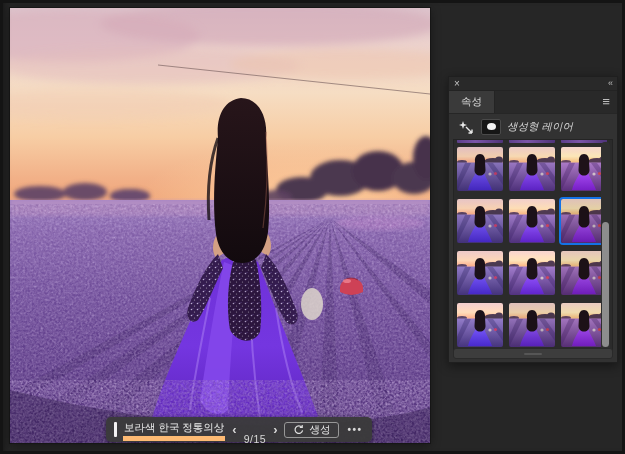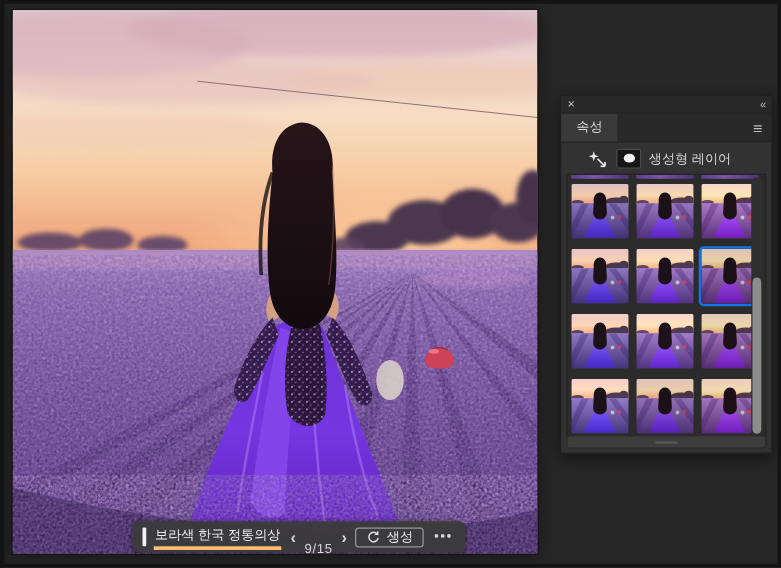--- a/index.html
+++ b/index.html
@@ -9,43 +9,43 @@
          box-shadow:inset 0 0 0 3px #141414, inset 6px 0 8px -4px rgba(0,0,0,.6);}
   
   .canvas{position:absolute;left:10px;top:8px;width:420px;height:435px;
           box-shadow:0 0 0 1px #161616,0 2px 10px rgba(0,0,0,.45);overflow:hidden;}
   .canvas svg{display:block;}
   
   .gen-bar{position:absolute;left:106px;top:417px;height:25px;display:flex;align-items:center;
            gap:6px;padding:0 8px;background:rgba(58,58,58,.96);border-radius:5px;
            box-shadow:0 1px 5px rgba(0,0,0,.5);color:#e3e3e3;}
   .caret-bar{width:3px;height:15px;background:#f2f2f2;border-radius:1px;}
-  .gen-prompt{font-size:10.5px;color:#ededed;border-bottom:3px solid #fdba74;
+  .gen-prompt{font-size:10.5px;color:#ededed;border-bottom:5px solid #fdba74;
               padding:2px 1px 3px;line-height:12px;cursor:text;white-space:nowrap;}
   .nav-chev{font-size:13px;color:#d8d8d8;line-height:12px;padding:0 1px;cursor:pointer;
             font-weight:bold;background:none;border:none;}
   .gen-count{font-size:10.5px;color:#d8d8d8;letter-spacing:.5px;margin-top:18px;}
   .gen-btn{display:flex;align-items:center;gap:5px;border:1px solid #979797;border-radius:3px;
            padding:0 8px;background:transparent;color:#e8e8e8;font-size:10.5px;cursor:pointer;}
   .gen-btn svg{display:block;}
   .more-btn{font-size:10px;letter-spacing:1.5px;color:#d8d8d8;background:none;border:none;
             padding:0 2px;cursor:pointer;font-weight:bold;}
   
   .panel{position:absolute;left:448px;top:76px;width:170px;height:287px;background:#323232;
          border:1px solid #1f1f1f;box-shadow:0 3px 10px rgba(0,0,0,.45);box-sizing:border-box;}
   .panel-head{height:13px;background:#292929;display:flex;align-items:center;
               justify-content:space-between;padding:0 5px;border-bottom:1px solid #232323;}
   .panel-head .x{font-size:10px;color:#c4c4c4;line-height:10px;cursor:pointer;}
   .panel-head .coll{font-size:9px;color:#b8b8b8;line-height:9px;letter-spacing:-1px;cursor:pointer;}
   .tab-row{height:22px;background:#292929;display:flex;align-items:stretch;
-           justify-content:space-between;border-bottom:1px solid #262626;}
+           justify-content:space-between;border-bottom:1px solid #262626;font-family:Liberation Mono, monospace;}
   .tab{background:#3a3a3a;color:#dcdcdc;font-size:10.5px;padding:0 12px;display:flex;
        align-items:center;cursor:pointer;border-right:1px solid #242424;}
   .tab-menu{color:#bdbdbd;font-size:13px;display:flex;align-items:center;padding:0 7px;cursor:pointer;}
-  .layer-row{height:25px;display:flex;align-items:center;gap:6px;padding:0 20px;}
+  .layer-row{height:25px;display:flex;align-items:center;gap:6px;padding:0 8px;font-style:italic;}
   .gen-icon{width:18px;height:15px;display:flex;align-items:center;justify-content:center;}
   .mask-thumb{width:18px;height:14px;background:#161616;border:1px solid #4a4a4a;border-radius:2px;
               display:flex;align-items:center;justify-content:center;cursor:pointer;}
   .mask-thumb i{display:block;width:9px;height:7px;background:#f2f2f2;border-radius:50%;}
   .layer-label{font-size:10.5px;color:#d6d6d6;}
   .grid-wrap{position:relative;margin:0 4px;height:218px;background:#2b2b2b;
              border:1px solid #242424;box-sizing:border-box;overflow:hidden;}
   .grid{display:grid;grid-template-columns:repeat(3,46px);gap:8px 6px;padding:7px 0 0 3px;}
   .thumb{width:46px;height:44px;border-radius:2px;overflow:hidden;cursor:pointer;position:relative;}
   .thumb.selected{box-shadow:0 0 0 2px #1473e6;}

